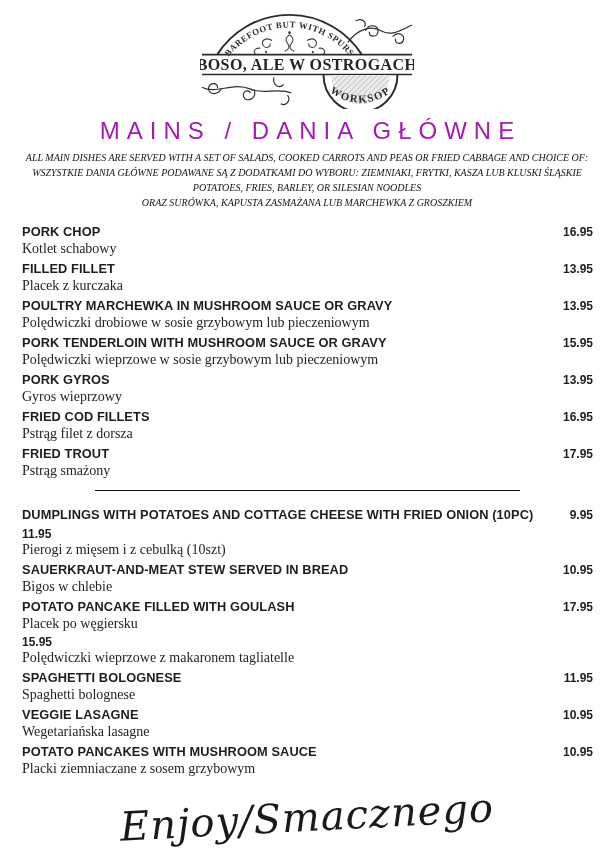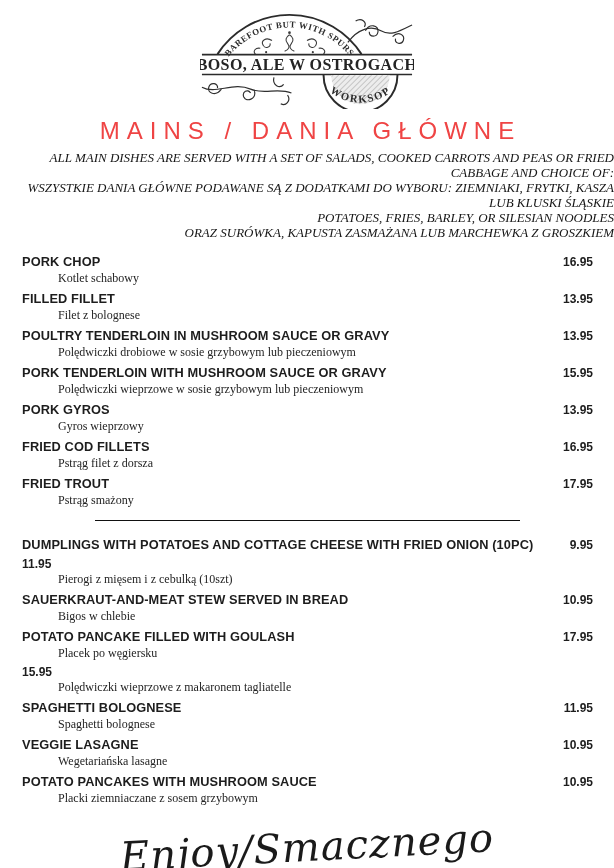--- a/index.html
+++ b/index.html
@@ -6,40 +6,40 @@
   body{
     width:614px;height:868px;margin:0 auto;position:relative;overflow:hidden;
     font-family:"Liberation Sans",sans-serif;color:#1d1d1d;
   }
   .page{width:614px;height:868px;background:#fff;}
   
   .logo-wrap{display:flex;justify-content:center;padding-top:9px;}
   .logo-wrap svg{display:block;}
   
   .title{
-    text-align:center;font-size:24px;font-weight:400;color:#ef4444;
+    text-align:center;font-size:24px;font-weight:400;color:#a21caf;
     letter-spacing:7px;margin-top:8px;text-indent:7px;
   }
   .subtitle{
-    margin-top:5px;text-align:right;
+    margin-top:5px;text-align:center;
     font-family:"Liberation Serif",serif;font-style:italic;
-    font-size:13px;line-height:15px;color:#161616;
+    font-size:10px;line-height:15px;color:#161616;
   }
   
   .menu{margin:13px 21px 0 22px;}
   .mi{margin-bottom:4px;}
   .mi-row{display:flex;justify-content:space-between;align-items:baseline;text-align:center;}
   .mi-name{
     font-size:12.8px;font-weight:700;letter-spacing:0.1px;color:#1d1d1d;
     line-height:17px;padding-right:10px;
   }
   .mi-price{font-size:12px;font-weight:700;color:#1d1d1d;white-space:nowrap;}
   .mi-desc{
-    font-family:"Liberation Serif",serif;font-size:12px;color:#232323;
-    line-height:15px;margin-top:1px;margin-left:36px;
+    font-family:"Liberation Serif",serif;font-size:14px;color:#232323;
+    line-height:15px;margin-top:1px;
   }
   .divider{
     border:none;border-top:1.6px solid #111;
     width:425px;margin:12px auto 15px auto;
   }
   
   .signature{
     margin-top:18px;text-align:center;
     font-family:"DejaVu Serif",serif;font-style:italic;
     font-size:40px;color:#1a1a1a;letter-spacing:1px;
@@ -124,25 +124,25 @@
             <span class="mi-name">PORK CHOP</span>
             <span class="mi-price">16.95</span>
           </div>
           <div class="mi-desc">Kotlet schabowy</div>
         </div>
         <div class="mi">
           <div class="mi-row">
             <span class="mi-name">FILLED FILLET</span>
             <span class="mi-price">13.95</span>
           </div>
-          <div class="mi-desc">Filet z bolognese</div>
-        </div>
-        <div class="mi">
-          <div class="mi-row">
-            <span class="mi-name">POULTRY TENDERLOIN IN MUSHROOM SAUCE OR GRAVY</span>
+          <div class="mi-desc">Placek z kurczaka</div>
+        </div>
+        <div class="mi">
+          <div class="mi-row">
+            <span class="mi-name">POULTRY MARCHEWKA IN MUSHROOM SAUCE OR GRAVY</span>
             <span class="mi-price">13.95</span>
           </div>
           <div class="mi-desc">Polędwiczki drobiowe w sosie grzybowym lub pieczeniowym</div>
         </div>
         <div class="mi">
           <div class="mi-row">
             <span class="mi-name">PORK TENDERLOIN WITH MUSHROOM SAUCE OR GRAVY</span>
             <span class="mi-price">15.95</span>
           </div>
           <div class="mi-desc">Polędwiczki wieprzowe w sosie grzybowym lub pieczeniowym</div>

